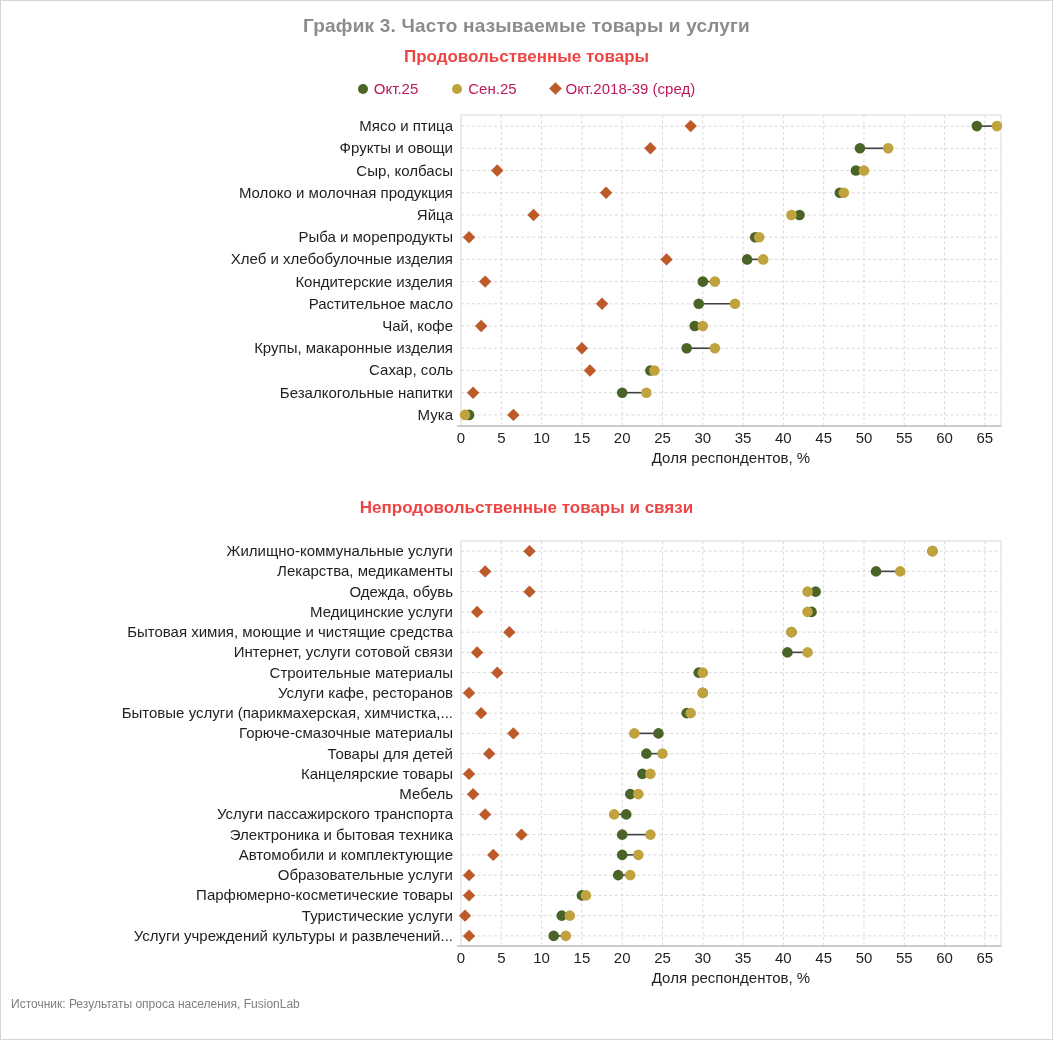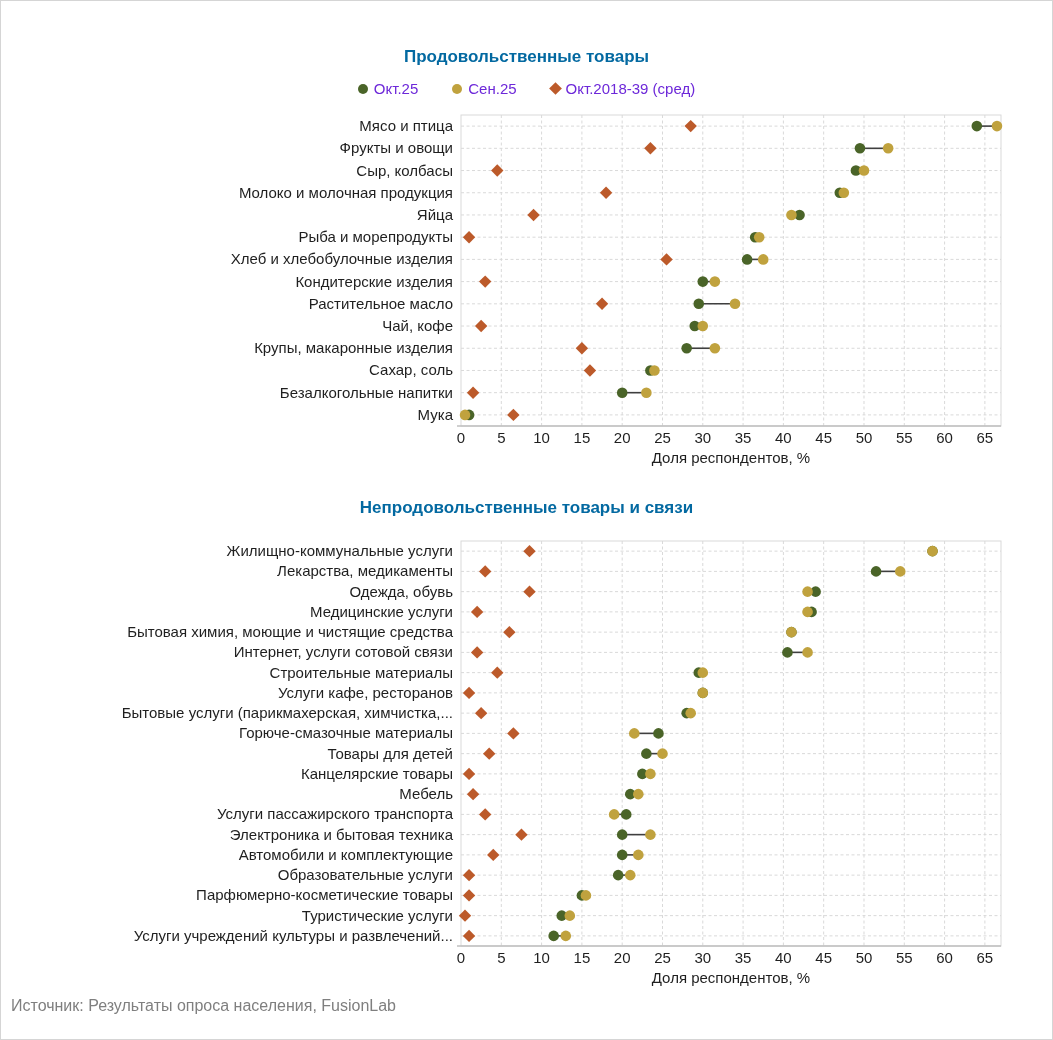--- a/index.html
+++ b/index.html
@@ -8,45 +8,46 @@
     position:relative;width:1053px;height:1040px;background:#ffffff;
     border:1px solid #d5d5d5;overflow:hidden;
     font-family:"Liberation Sans",sans-serif;
   }
   .main-title{
     position:absolute;top:14px;left:0;width:100%;text-align:center;
     font-size:19px;font-weight:bold;color:#8c8c8c;letter-spacing:.2px;
   }
   .chart-subtitle{
     position:absolute;left:0;width:100%;text-align:center;
-    font-size:17px;font-weight:bold;color:#0369a1;
+    font-size:17px;font-weight:bold;color:#ef4444;
   }
   .subtitle-food{top:46px;}
   .subtitle-nonfood{top:497px;}
   .legend{
     position:absolute;top:79px;left:0;width:100%;
     display:flex;justify-content:center;align-items:center;gap:34px;
-    font-size:15px;color:#6d28d9;
+    font-size:15px;color:#be185d;
   }
   .legend-item{display:flex;align-items:center;gap:6px;}
   .legend-marker-circle{width:10px;height:10px;border-radius:50%;display:inline-block;}
   .legend-marker-diamond{width:9px;height:9px;transform:rotate(45deg);display:inline-block;}
   .chart-svg{position:absolute;left:0;overflow:visible;}
   #chart-food{top:104px;}
   #chart-nonfood{top:530px;}
   .source-note{
     position:absolute;left:10px;top:996px;
-    font-size:16px;color:#7f7f7f;
+    font-size:12px;color:#7f7f7f;
   }
 </style>
 </head>
 <body>
 
 <div class="page">
 
+  <div class="main-title">График 3. Часто называемые товары и услуги</div>
 
   <div class="chart-subtitle subtitle-food">Продовольственные товары</div>
 
   <div class="legend">
     <div class="legend-item">
       <span class="legend-marker-circle" style="background: rgb(74, 100, 40);"></span>
       <span>Окт.25</span>
     </div>
     <div class="legend-item">
       <span class="legend-marker-circle" style="background: rgb(192, 162, 62);"></span>

